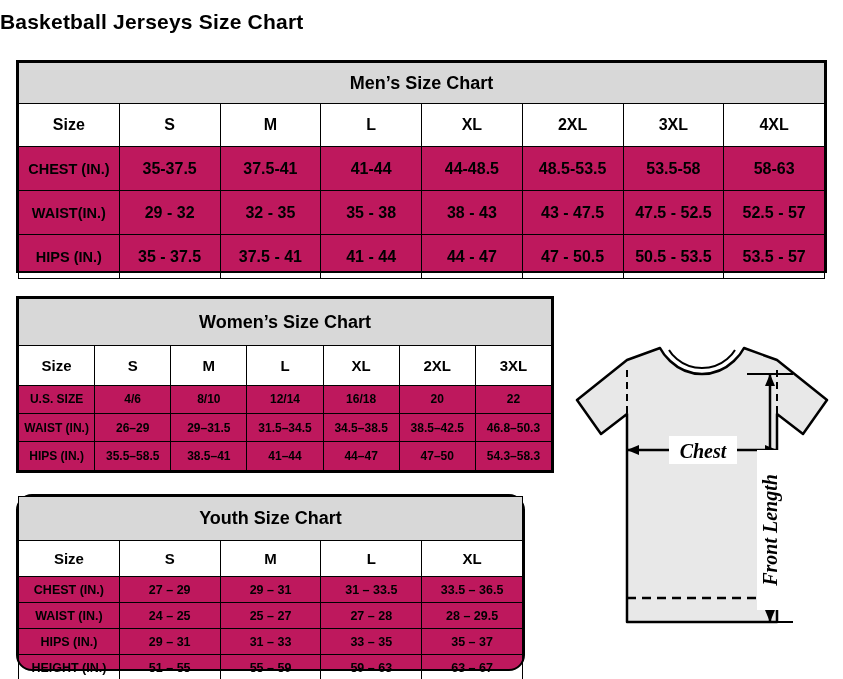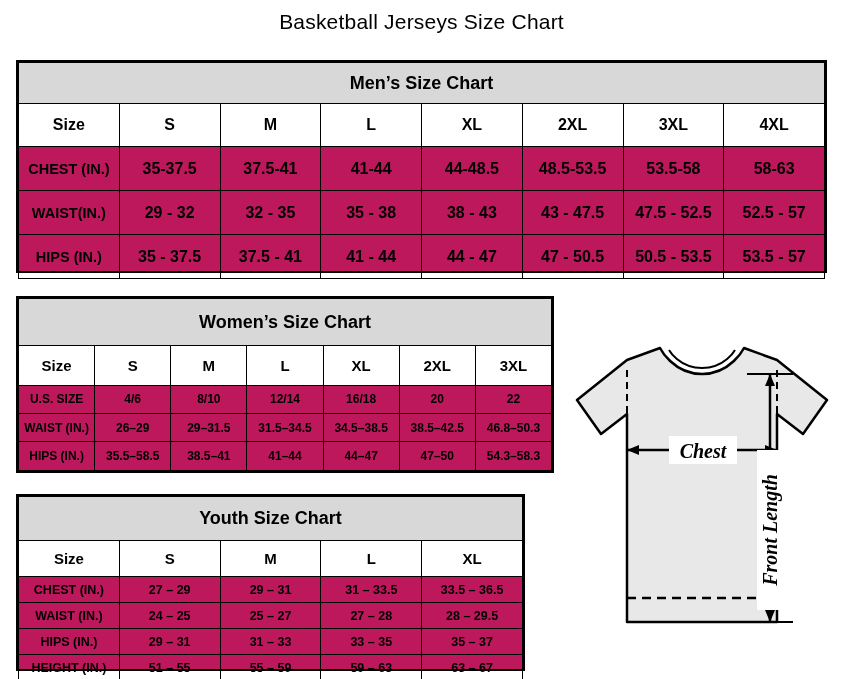--- a/index.html
+++ b/index.html
@@ -9,23 +9,23 @@
   }
   body {
     width: 843px;
     height: 679px;
     font-family: "Liberation Sans", sans-serif;
     color: #000000;
     position: relative;
     overflow: hidden;
   }
   .page-title {
-    text-align: center;
+    text-align: left;
     font-size: 21px;
-    font-weight: normal;
+    font-weight: bold;
     letter-spacing: 0.2px;
     margin: 10px 0 0 0;
     padding: 0;
   }
   .chart-block {
     position: absolute;
     border: 2px solid #000;
     box-sizing: border-box;
     background: #be185d;
   }
@@ -74,20 +74,21 @@
   #women-chart .caption-row td { height: 42px; font-size: 18px; }
   #women-chart .hdr-row td { height: 35px; font-size: 15px; }
   #women-chart .body-row td { height: 25px; font-size: 12px; }
   #women-chart td.rowlabel { font-size: 12px; margin-top: 48px; }
   
   #youth-chart {
     left: 16px;
     top: 494px;
     width: 509px;
     height: 177px;
+    border-radius: 16px;
   }
   #youth-chart .caption-row td { height: 43px; font-size: 18px; }
   #youth-chart .hdr-row td { height: 35px; font-size: 15px; }
   #youth-chart .body-row td { height: 25px; font-size: 12.5px; }
   #youth-chart td.rowlabel { font-size: 12.5px; }
 
   
   #shirt-diagram {
     position: absolute;
     left: 565px;

